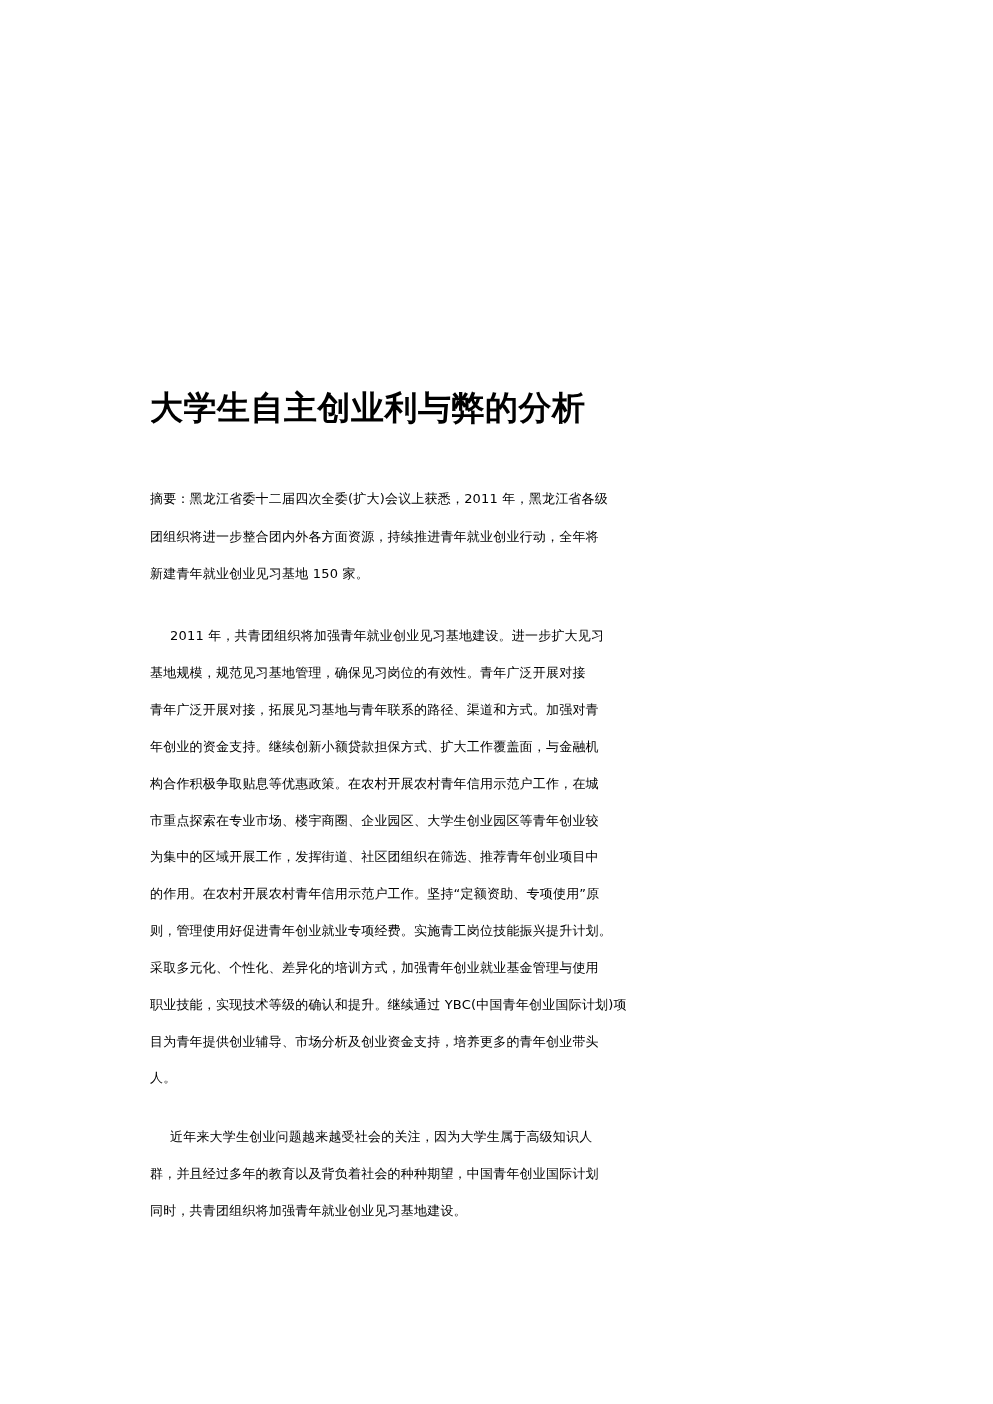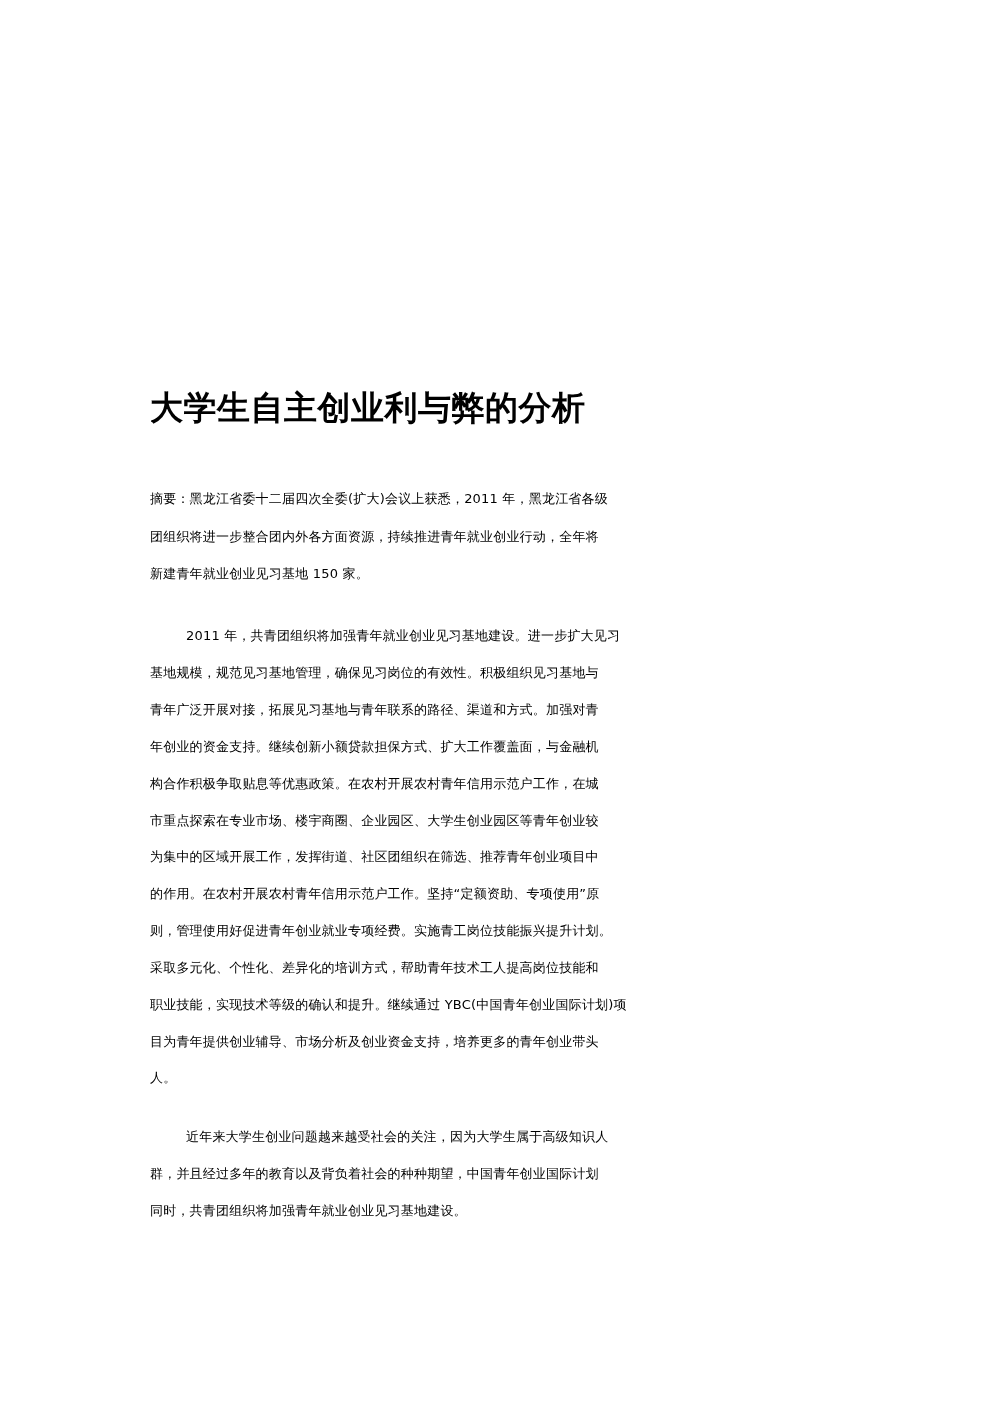--- a/index.html
+++ b/index.html
@@ -3,45 +3,45 @@
 <meta charset="utf-8">
 <style>
   html, body { margin: 0; padding: 0; background: #ffffff; }
   body { width: 993px; height: 1404px; position: relative; overflow: hidden;
          font-family: "DejaVu Sans", sans-serif; color: #000; }
   .page { position: absolute; left: 0; top: 0; width: 900px; height: 1404px; background: #fff; }
   .title { position: absolute; left: 150px; top: 386px; font-size: 33px; font-weight: bold;
            letter-spacing: 0.5px; white-space: nowrap; font-family: "DejaVu Sans", sans-serif; }
   .line { position: absolute; left: 150px; font-size: 13px; white-space: nowrap;
           font-family: "DejaVu Sans", sans-serif; letter-spacing: 0.2px; }
-  .indent { left: 186px; }
+  .indent { left: 170px; }
 </style>
 </head>
 <body>
 
 <div class="page">
   <div class="title">大学生自主创业利与弊的分析</div>
 
   <div>
     <div class="line" style="top:490px">摘要：黑龙江省委十二届四次全委(扩大)会议上获悉，2011 年，黑龙江省各级</div>
     <div class="line" style="top:528px">团组织将进一步整合团内外各方面资源，持续推进青年就业创业行动，全年将</div>
     <div class="line" style="top:565px">新建青年就业创业见习基地 150 家。</div>
   </div>
 
   <div>
     <div class="line indent" style="top:627px">2011 年，共青团组织将加强青年就业创业见习基地建设。进一步扩大见习</div>
-    <div class="line" style="top:664px">基地规模，规范见习基地管理，确保见习岗位的有效性。积极组织见习基地与</div>
+    <div class="line" style="top:664px">基地规模，规范见习基地管理，确保见习岗位的有效性。青年广泛开展对接</div>
     <div class="line" style="top:701px">青年广泛开展对接，拓展见习基地与青年联系的路径、渠道和方式。加强对青</div>
     <div class="line" style="top:738px">年创业的资金支持。继续创新小额贷款担保方式、扩大工作覆盖面，与金融机</div>
     <div class="line" style="top:775px">构合作积极争取贴息等优惠政策。在农村开展农村青年信用示范户工作，在城</div>
     <div class="line" style="top:812px">市重点探索在专业市场、楼宇商圈、企业园区、大学生创业园区等青年创业较</div>
     <div class="line" style="top:848px">为集中的区域开展工作，发挥街道、社区团组织在筛选、推荐青年创业项目中</div>
     <div class="line" style="top:885px">的作用。在农村开展农村青年信用示范户工作。坚持“定额资助、专项使用”原</div>
     <div class="line" style="top:922px">则，管理使用好促进青年创业就业专项经费。实施青工岗位技能振兴提升计划。</div>
-    <div class="line" style="top:959px">采取多元化、个性化、差异化的培训方式，帮助青年技术工人提高岗位技能和</div>
+    <div class="line" style="top:959px">采取多元化、个性化、差异化的培训方式，加强青年创业就业基金管理与使用</div>
     <div class="line" style="top:996px">职业技能，实现技术等级的确认和提升。继续通过 YBC(中国青年创业国际计划)项</div>
     <div class="line" style="top:1033px">目为青年提供创业辅导、市场分析及创业资金支持，培养更多的青年创业带头</div>
     <div class="line" style="top:1069px">人。</div>
   </div>
 
   <div>
     <div class="line indent" style="top:1128px">近年来大学生创业问题越来越受社会的关注，因为大学生属于高级知识人</div>
     <div class="line" style="top:1165px">群，并且经过多年的教育以及背负着社会的种种期望，中国青年创业国际计划</div>
     <div class="line" style="top:1202px">同时，共青团组织将加强青年就业创业见习基地建设。</div>
   </div>

